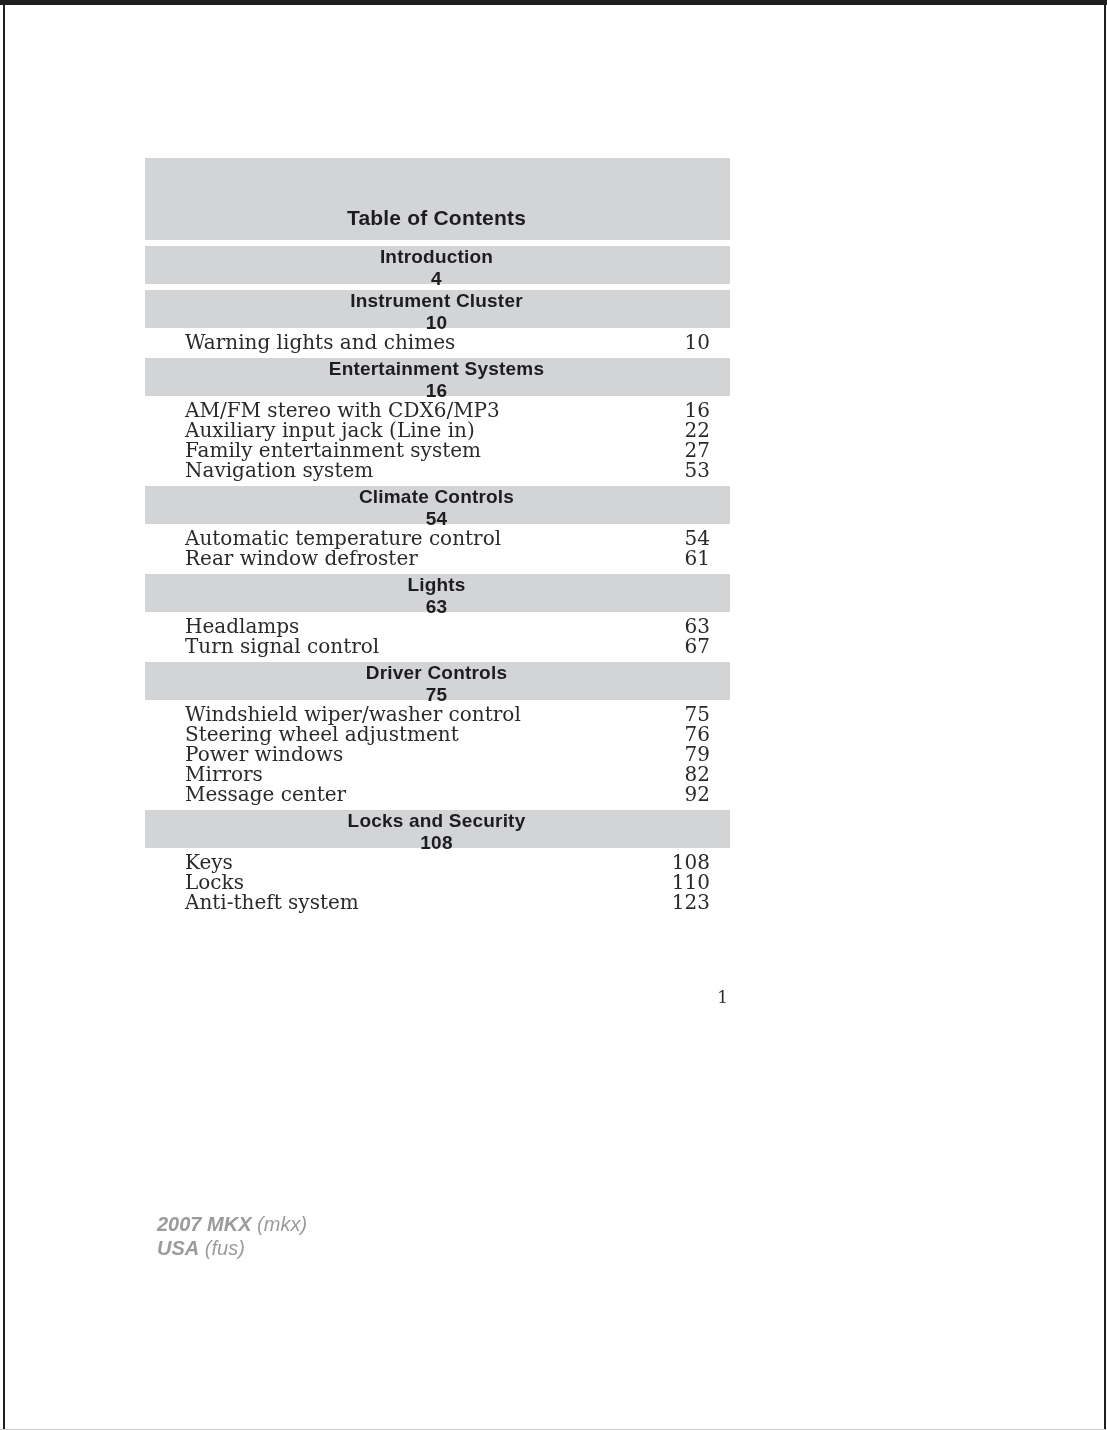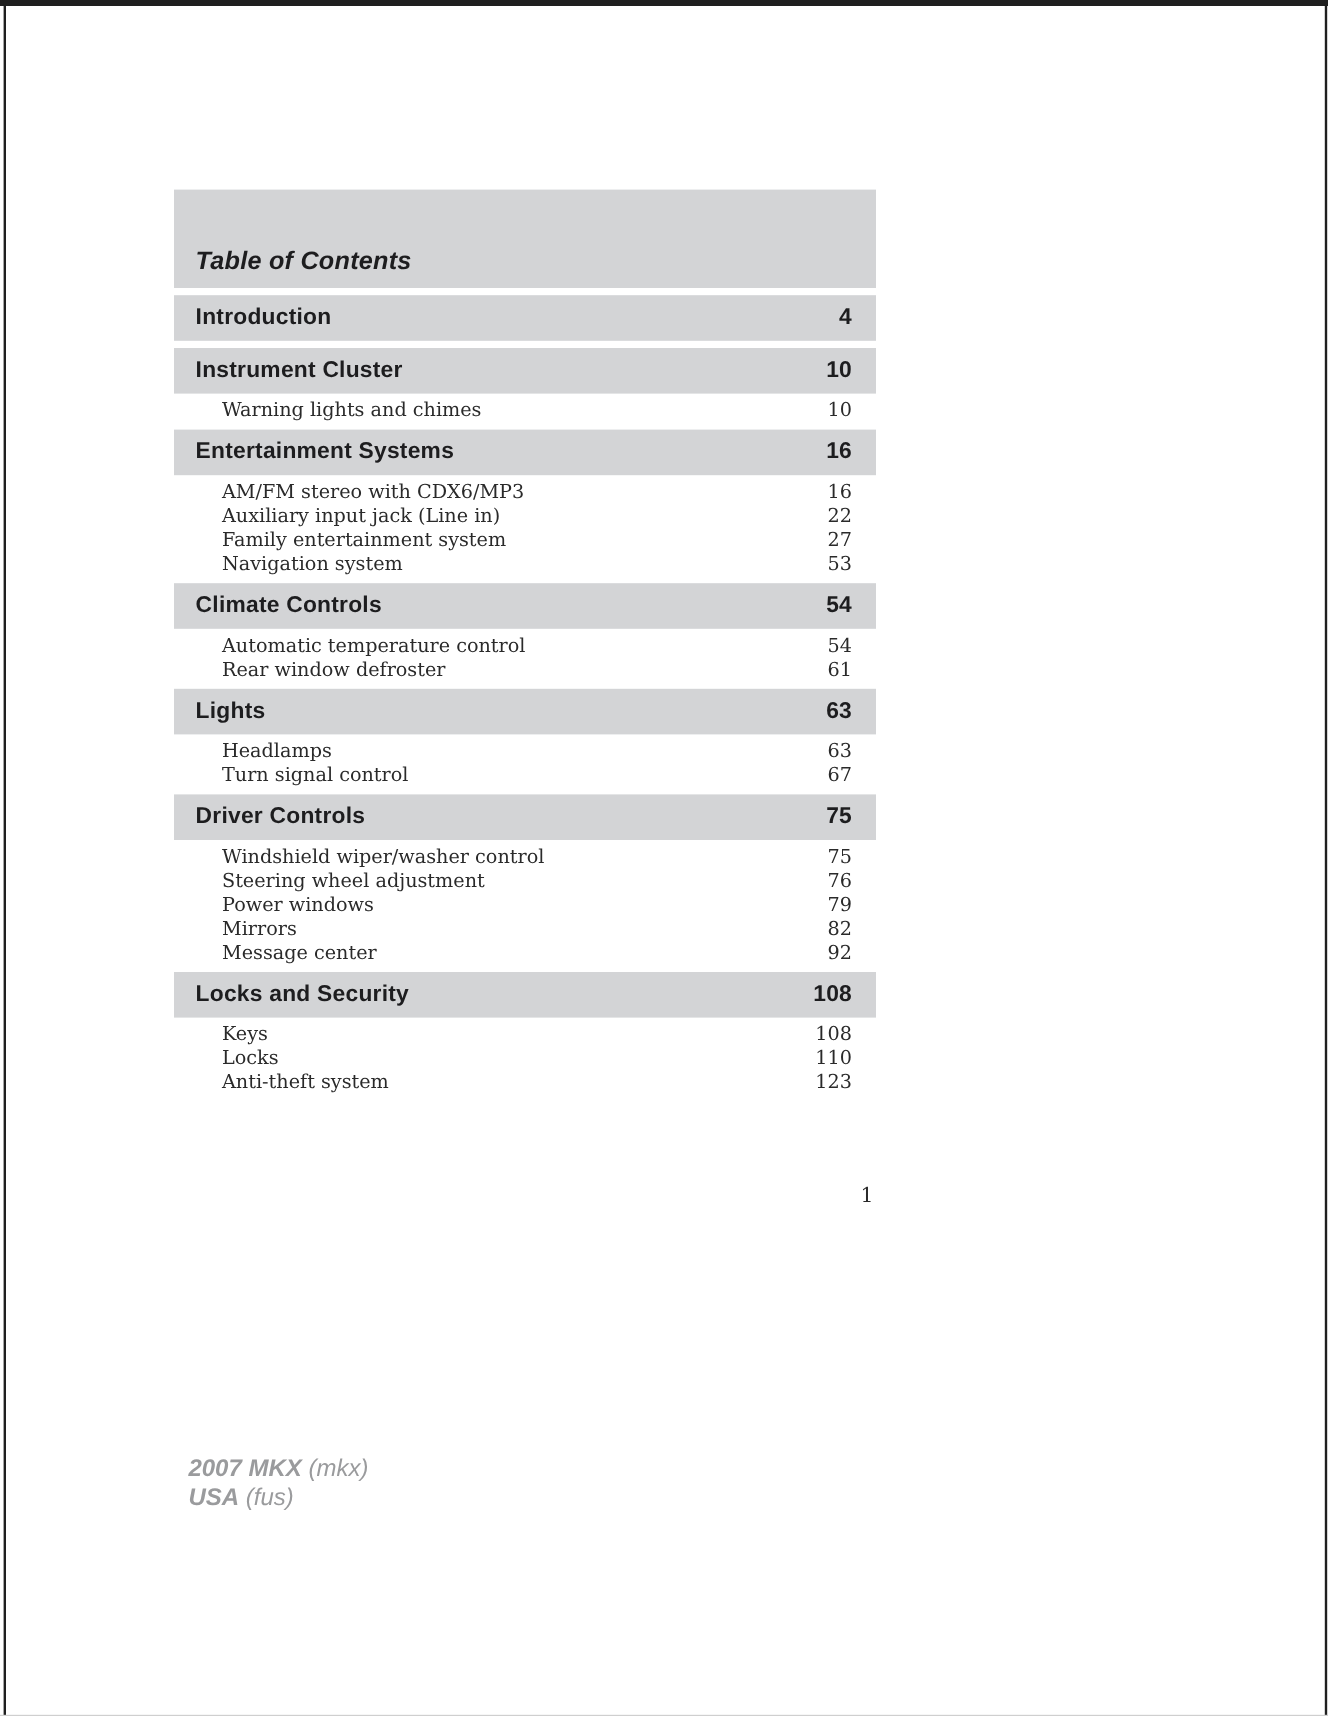--- a/index.html
+++ b/index.html
@@ -40,40 +40,40 @@
     left:145px;
     top:158px;
     width:585px;
   }
 
   .toc-header{
     background:var(--bar-gray);
     height:82px;
     display:flex;
     align-items:flex-end;
-    justify-content:flex-start;
+    justify-content:center;
     padding:0 20px 10px 18px;
     margin-bottom:3px;
-    font-style:italic;
   }
   .toc-header .toc-title{
     font-size:21px;
     font-weight:bold;
     color:var(--heading-color);
     letter-spacing:0.2px;
   }
 
   .section-bar{
     background:var(--bar-gray);
     height:38px;
     margin-top:6px;
     display:flex;
     align-items:center;
     justify-content:space-between;
     padding:0 20px 0 18px;
+    flex-direction:column;
   }
   .section-bar .section-title,
   .section-bar .section-page{
     font-size:19px;
     font-weight:bold;
     color:var(--heading-color);
     letter-spacing:0.2px;
   }
 
   .sub-list{
@@ -83,21 +83,21 @@
     display:flex;
     align-items:baseline;
     justify-content:space-between;
     padding:0 20px 0 40px;
     height:20px;
     line-height:20px;
   }
   .sub-row .sub-label,
   .sub-row .sub-page{
     font-family:"DejaVu Serif","Liberation Serif",serif;
-    font-size:16px;
+    font-size:20px;
     color:var(--body-color);
   }
 
   .folio{
     margin-top:75px;
     text-align:right;
     padding-right:2px;
     font-family:"DejaVu Serif","Liberation Serif",serif;
     font-size:17px;
     color:var(--body-color);

